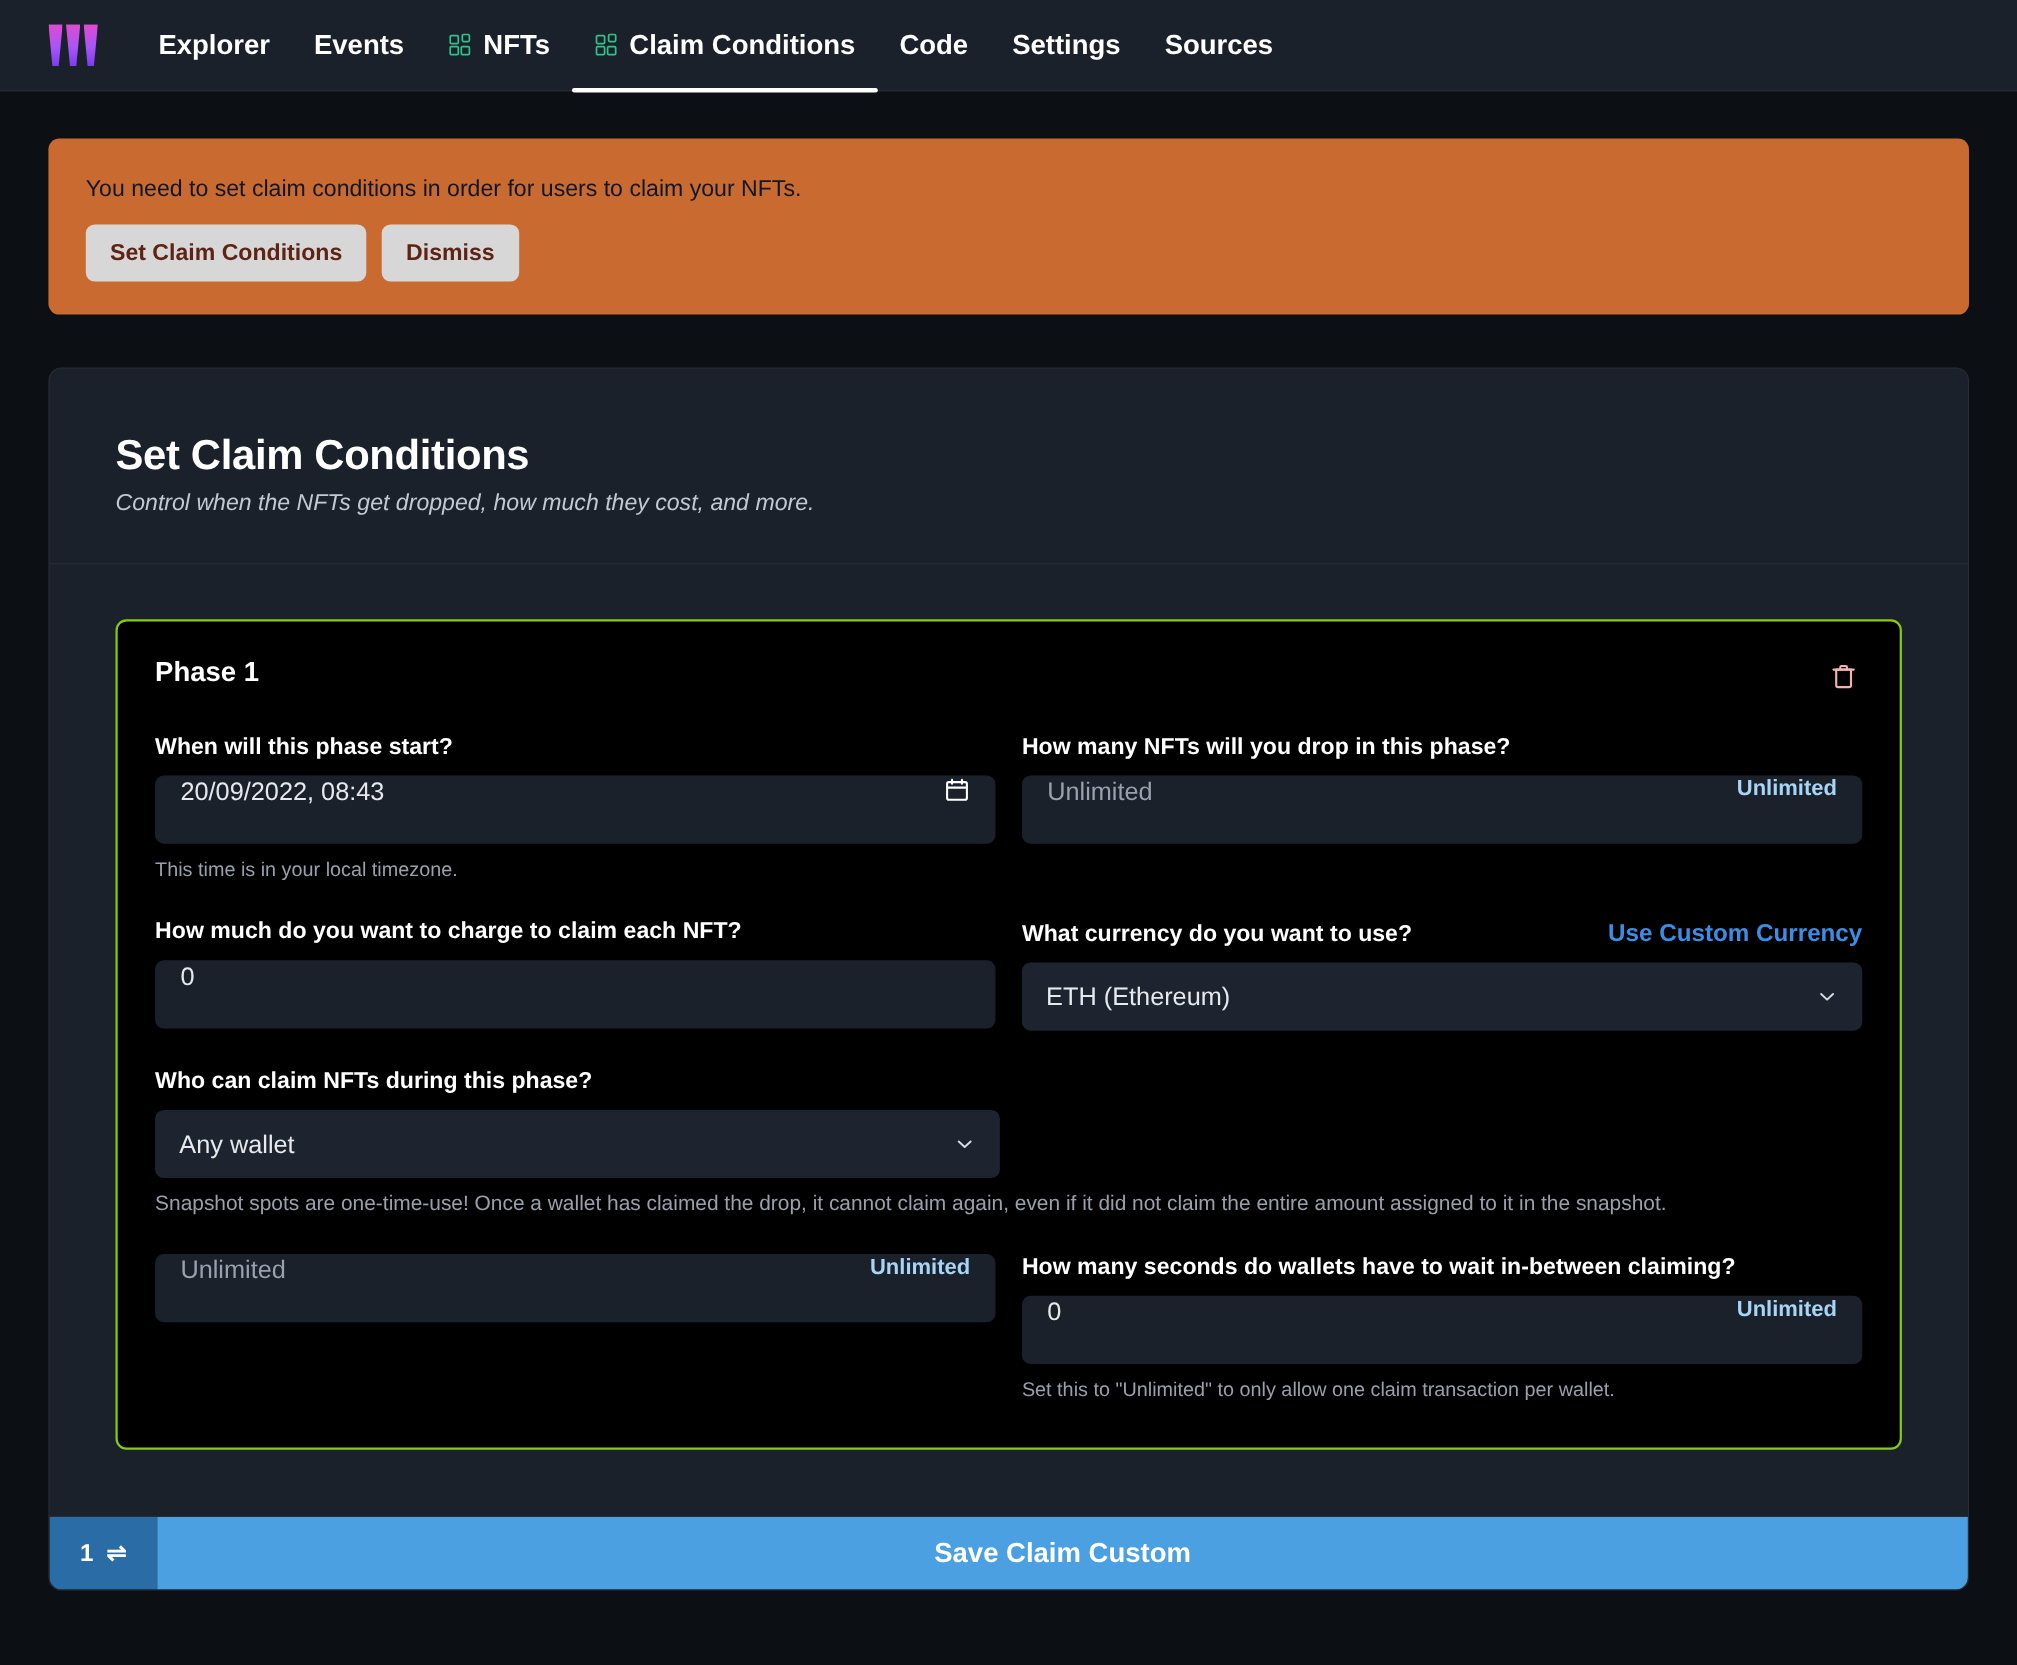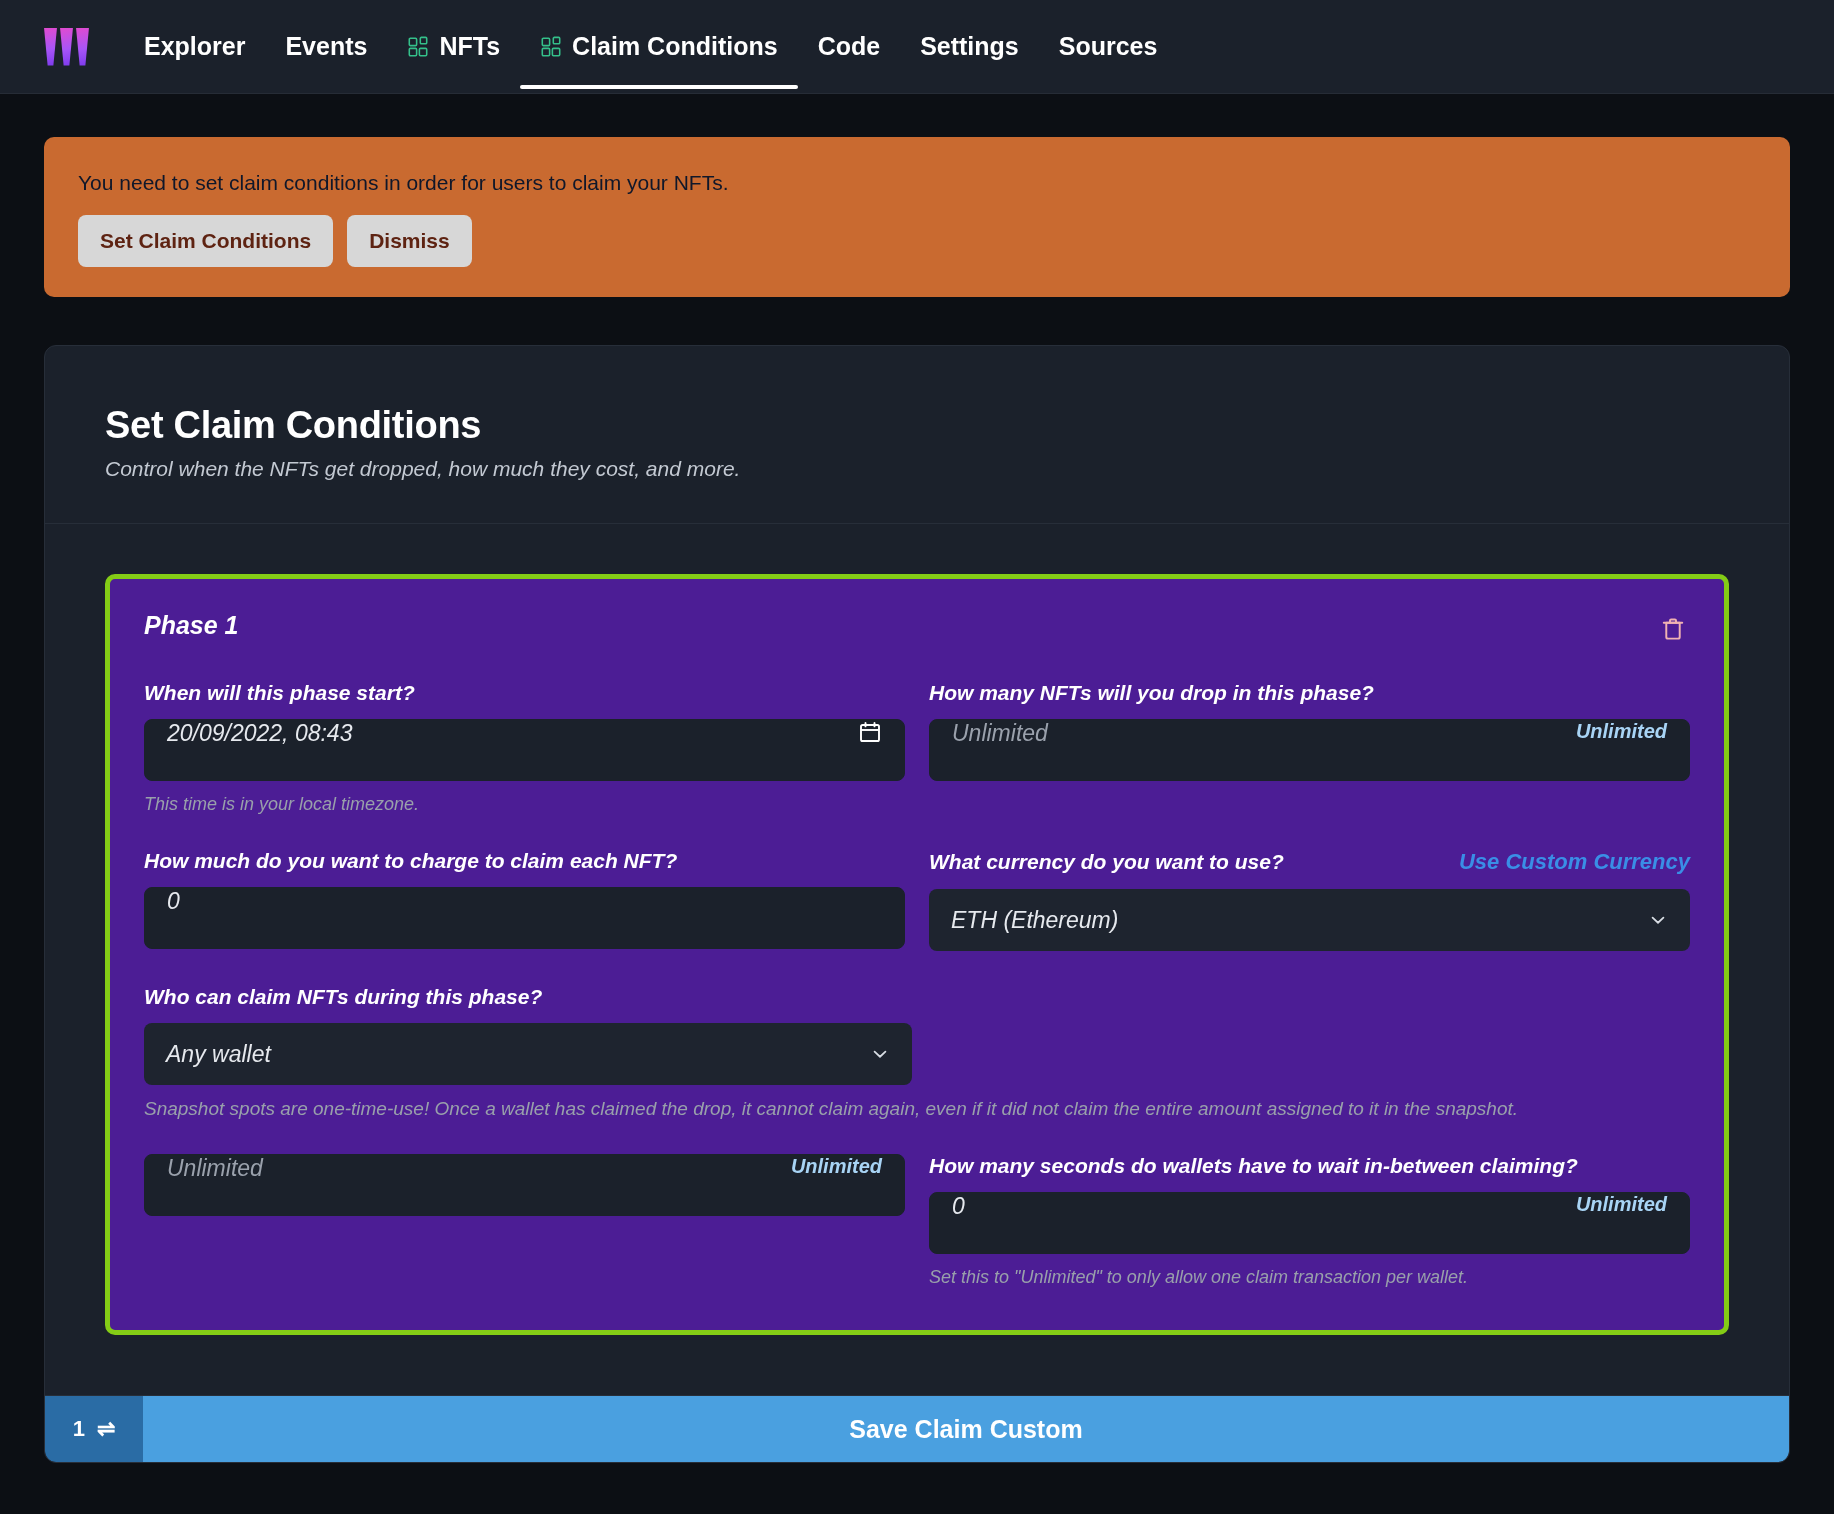--- a/index.html
+++ b/index.html
@@ -7,21 +7,21 @@
   html, body {
     width: 1834px;
     height: 1514px;
     background: #0c0f14;
     font-family: "Liberation Sans", sans-serif;
     overflow: hidden;
   }
 
   
   .topbar {
-    height: 94px;
+    height: 83px;
     background: #1b212b;
     border-bottom: 1px solid #262c36;
     display: flex;
     align-items: center;
     padding: 0 0 0 44px;
     gap: 0;
   }
   .logo {
     width: 52px;
     height: 40px;
@@ -110,26 +110,25 @@
     font-size: 21px;
     font-style: italic;
     margin-top: 10px;
   }
   .divider { height: 1px; background: #272e39; }
 
   .card-body { padding: 50px 60px 60px 60px; }
 
   
   .phase {
-    background: #4c1d95;
-    border: 5px solid #84cc16;
+    background: #000000;
+    border: 2px solid #84cc16;
     border-radius: 10px;
     padding: 32px 34px 42px 34px;
     position: relative;
-    font-style: italic;
   }
   .phase-head {
     display: flex;
     align-items: flex-start;
     justify-content: space-between;
   }
   .phase-title {
     color: #ffffff;
     font-size: 25px;
     font-weight: bold;

